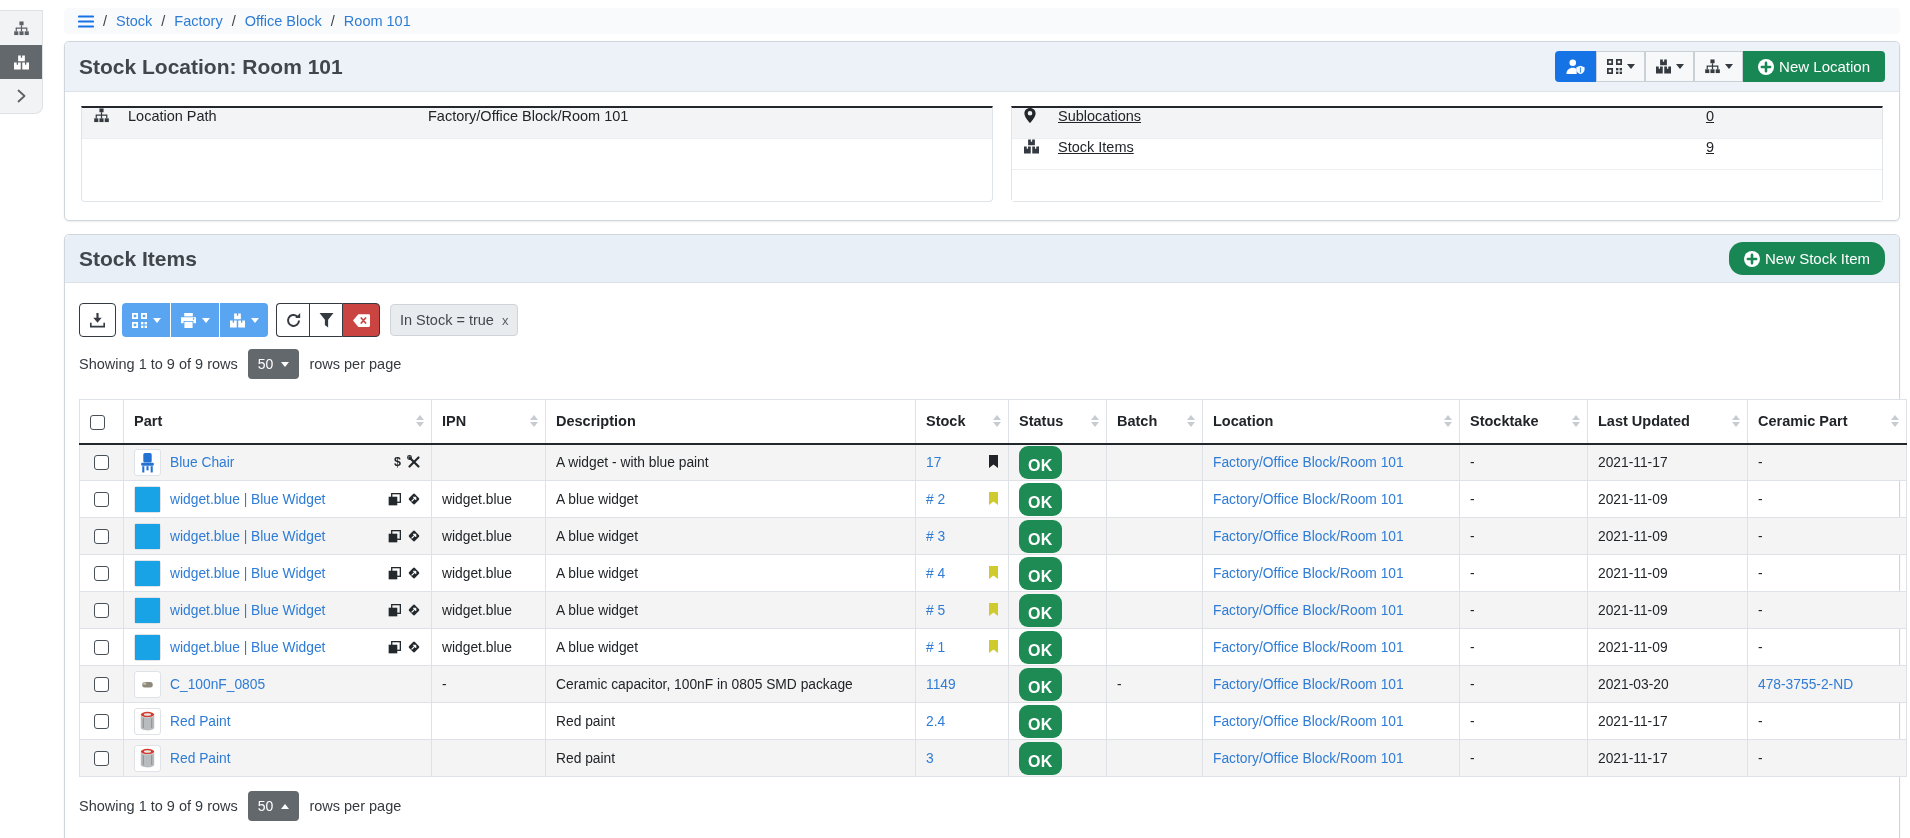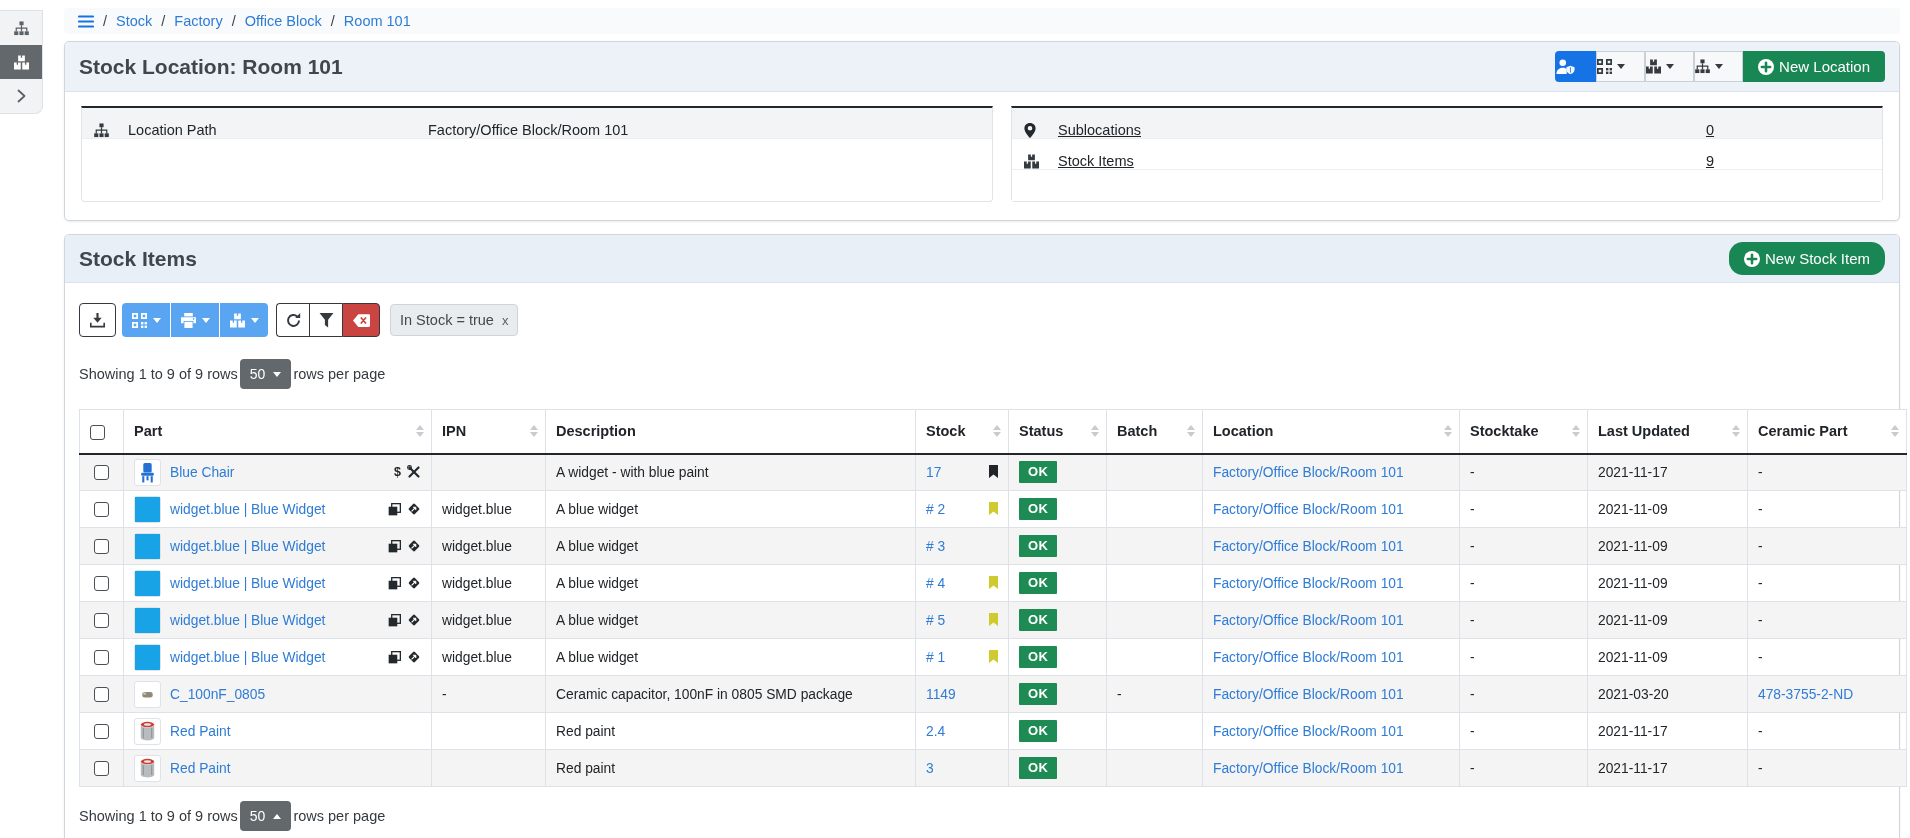--- a/index.html
+++ b/index.html
@@ -28,31 +28,31 @@
   .card-title { font-size:21px; font-weight:700; color:#41464d; }
 
   #card-location { margin-top:7px; }
   #card-location .card-head { height:50px; }
   #card-location .card-body { display:flex; gap:18px; padding:14px 16px 18px; }
 
   
   .dtable { border:1px solid #dfe4e8; border-top:2px solid #23272b; border-radius:0 0 4px 4px; background:#fff; }
   .dtable.left  { width:912px; }
   .dtable.right { flex:1;text-decoration:underline; }
-  .drow { display:flex; align-items:flex-end; height:31px; padding:0 12px; font-size:14.5px; border-bottom:1px solid #eceff1; }
+  .drow { display:flex; align-items:flex-start; height:31px; padding:0 12px; font-size:14.5px; border-bottom:1px solid #eceff1; }
   .drow:nth-child(odd){ background:#f3f4f5; }
   .drow .dicon { width:34px; color:#343a40; display:flex; align-items:center; }
   .dtable.left  .dlabel { width:300px; }
   .dtable.left  .dvalue { flex:1; }
   .dtable.right .dlabel { flex:1; }
   .dtable.right .dvalue { width:320px; text-align:center; }
   .drow.empty { background:#fff; border-bottom:none; }
 
   
-  .btn { display:inline-flex; align-items:center; justify-content:flex-start; gap:5px;
+  .btn { display:inline-flex; align-items:center; justify-content:center; gap:5px;
     height:31px; border:1px solid transparent; border-radius:4px; font-size:14.5px; cursor:pointer; background:#fff; }
   .hdr-group { display:flex; }
   .hdr-group .btn { border-radius:0; }
   .hdr-group .btn:first-child { border-radius:4px 0 0 4px; }
   .hdr-group .btn:last-child  { border-radius:0 4px 4px 0; }
   .btn-blue  { background:#1673e6; color:#fff; width:41px; }
   .btn-light { background:#f6f8f9; border:1px solid #c9d0d6; color:#343a40; width:49px; }
   .btn-green { background:#198754; color:#fff; padding:0 14px; font-size:15px;border-radius:14px; }
   .caret-dn { width:0; height:0; border-left:4.5px solid transparent; border-right:4.5px solid transparent; border-top:5px solid currentColor; }
   .caret-up { width:0; height:0; border-left:4.5px solid transparent; border-right:4.5px solid transparent; border-bottom:5px solid currentColor; }
@@ -74,21 +74,21 @@
   .tb-filter-group .tb-btn:first-child { border-radius:4px 0 0 4px; }
   .tb-filter-group .tb-btn.red { background:#ca4441; border:1px solid #343a40; border-radius:0 4px 4px 0; width:38px; }
   .chip { display:inline-flex; align-items:center; gap:8px; height:32px; background:#e9ecef;
     border:1px solid #ced4da; border-radius:4px; padding:0 9px; font-size:14.5px; color:#43484e; }
   .chip .chip-x { font-size:13px; color:#5a6066; cursor:pointer; }
   .tb-right { margin-left:auto; display:flex; gap:8px; }
   #search-box { width:168px; height:33px; border:1px solid #ced4da; border-radius:4px; padding:0 10px; font-size:14.5px; color:#495057; outline:none; }
   #search-box::placeholder { color:#878e95; }
   .btn-darkgray { background:#646a6e; color:#fff; width:44px; height:33px; border-radius:4px; }
 
-  .paging { display:flex; align-items:center; gap:2px; margin:22px 14px 0; font-size:14.5px; color:#343a40; }
+  .paging { display:flex; align-items:center; gap:10px; margin:12px 14px 0; font-size:14.5px; color:#343a40; }
   .pg-size { background:#63686c; color:#fff; border-radius:4px; height:30px; padding:0 10px; display:inline-flex; align-items:center; gap:8px; font-size:14px; cursor:pointer; }
   .paging.bottom { margin-top:14px; }
 
   
   table.items { border-collapse:collapse; table-layout:fixed; width:1827px; margin:20px 14px 0; font-size:13.8px; }
   table.items th, table.items td { border:1px solid #dee2e6; padding:0 10px; overflow:hidden; white-space:nowrap; }
   table.items thead th { height:44px; text-align:left; font-size:14.5px; border-bottom:2px solid #23272b; position:relative; background:#fff; }
   table.items tbody td { height:37px; }
   table.items tbody tr:nth-child(odd) td { background:#f4f4f4; }
   table.items a { color:#2e7cd6; text-decoration:none; }
@@ -97,22 +97,22 @@
   .sort .up { border-bottom:5px solid #c6ccd2; }
   .sort .dn { border-top:5px solid #c6ccd2; }
   .cb { display:inline-block; width:15px; height:15px; border:1px solid #495057; border-radius:3px; background:#fff; vertical-align:middle; cursor:pointer; }
   td.cbcell, th.cbcell { text-align:center; }
   .part-flex { display:flex; align-items:center; gap:9px; }
   .thumb { width:27px; height:27px; border:1px solid #dfe3e7; border-radius:3px; background:#fff;
     display:inline-flex; align-items:center; justify-content:center; flex:none; }
   .part-icons { margin-left:auto; display:flex; align-items:center; gap:6px; color:#212529; }
   .stock-flex { display:flex; }
   .stock-flex .flag { margin-left:auto; display:flex; }
-  .pill { display:inline-block; background:#1e8b55; color:#fff; font-weight:700; font-size:13px;
-    padding:3px 9px 4px; border-radius:1px; letter-spacing:.3px; }
+  .pill { display:inline-block; background:#1e8b55; color:#fff; font-weight:700; font-size:16px;
+    padding:11px 9px 4px; border-radius:9px; letter-spacing:.3px; }
 </style>
 </head>
 <body>
 
 <div class="sidebar" id="sidebar">
     <div class="sb-item">
       <svg width="15" height="15" viewBox="0 0 16 15" xmlns="http://www.w3.org/2000/svg">
         <g fill="currentColor">
           <rect x="5.8" y="0" width="4.4" height="4"></rect>
           <rect x="0.2" y="10.5" width="4.4" height="4"></rect>

